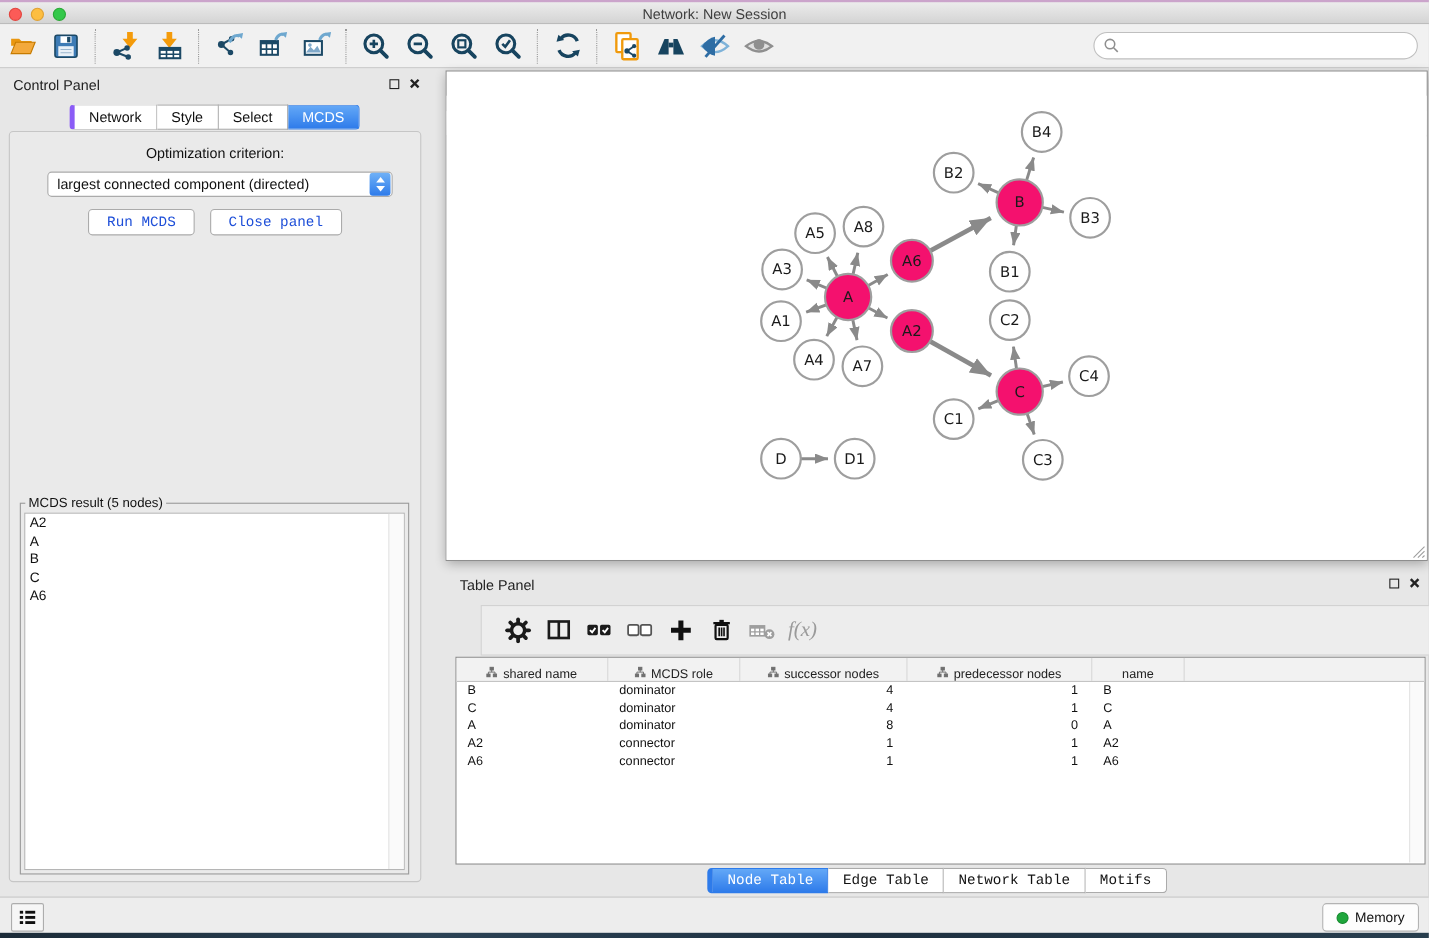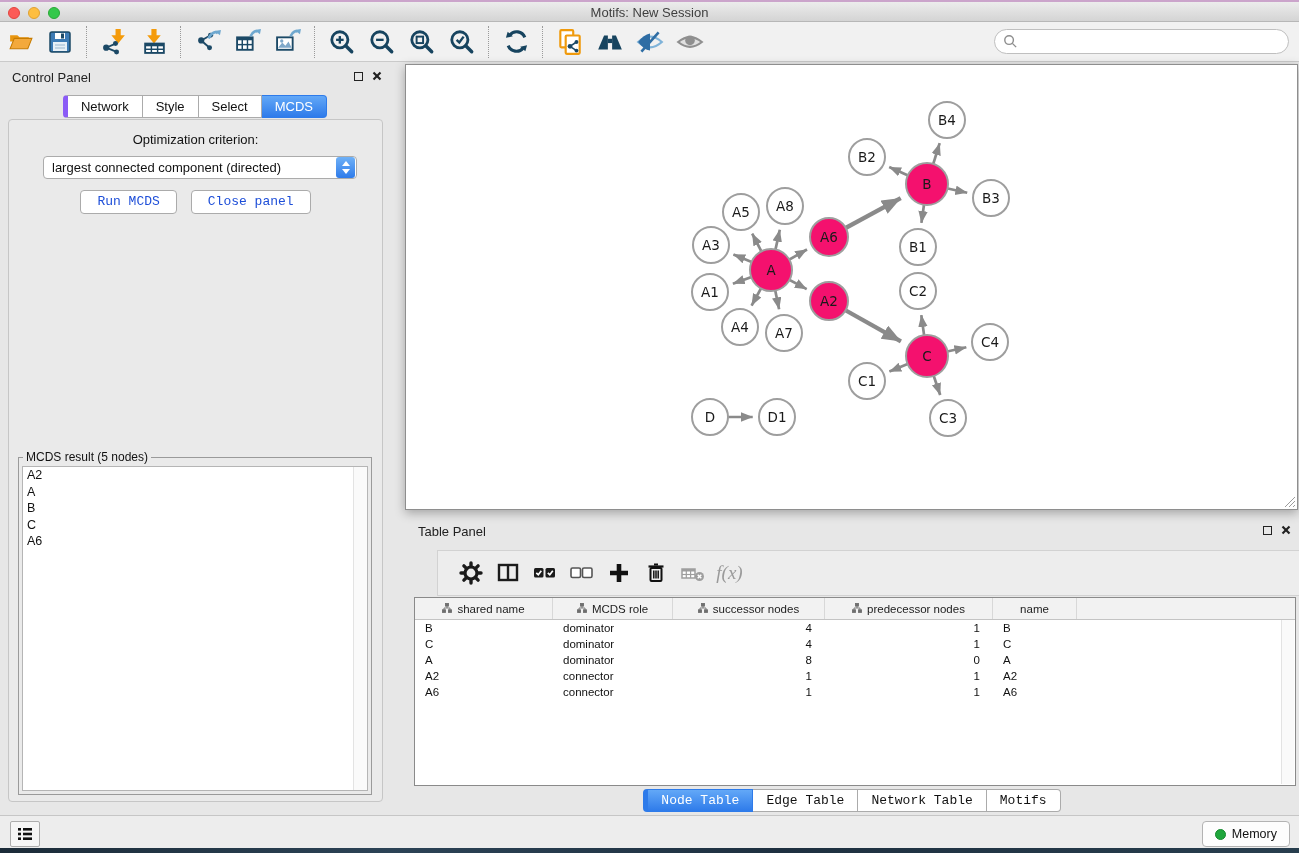--- a/index.html
+++ b/index.html
@@ -73,21 +73,21 @@
   
   .tp-header{position:absolute;left:405px;top:520px;width:894px;height:24px;}
   .tp-header .ph-title{position:absolute;left:13px;top:4px;font-size:13px;color:#222;}
   .tp-toolbar{position:absolute;left:417px;top:550px;width:1028px;height:46px;background:#EDEDED;
     border:1px solid #D2D2D2;box-sizing:border-box;display:flex;align-items:center;padding-left:14px;margin-left:20px;}
   .tpi{width:37px;height:36px;display:flex;align-items:center;justify-content:center;flex:0 0 auto;}
   .fx{font-family:"Liberation Serif","DejaVu Serif",serif;font-style:italic;font-size:19px;color:#9A9A9A;}
   .tp-table{position:absolute;left:414px;top:597px;width:882px;height:189px;background:#fff;
     border:1px solid #8A8A8A;box-sizing:border-box;overflow:hidden;}
   .thead{display:flex;height:21px;background:#F2F2F2;border-bottom:1px solid #C4C4C4;}
-  .th{display:flex;align-items:center;justify-content:center;gap:5px;font-size:11.5px;color:#222;
+  .th{display:flex;align-items:flex-end;justify-content:center;gap:5px;font-size:11.5px;color:#222;
     border-right:1px solid #D8D8D8;box-sizing:border-box;height:21px;}
   .trow{display:flex;height:16px;}
   .td{font-size:11.5px;color:#111;box-sizing:border-box;line-height:16px;white-space:nowrap;}
   .td.l{text-align:left;padding-left:10px;}
   .td.r{text-align:right;padding-right:13px;}
   .tp-scroll{position:absolute;top:22px;right:1px;bottom:1px;width:12px;background:#FAFAFA;border-left:1px solid #E3E3E3;}
   .tp-tabs{position:absolute;left:405px;top:789px;width:894px;display:flex;justify-content:center;font-family:Liberation Mono, monospace;}
 
   
   .statusbar{position:absolute;left:0;top:815px;width:1299px;height:48px;background:#EDEDED;
@@ -104,21 +104,21 @@
 <body>
 
 <div class="app">
 
   <div class="titlebar">
     <div class="lights">
       <span class="light red"></span>
       <span class="light yellow"></span>
       <span class="light green"></span>
     </div>
-    <div class="title">Motifs: New Session</div>
+    <div class="title">Network: New Session</div>
   </div>
 
   <div class="toolbar">
     <div class="tbi">
       <svg width="27" height="27" viewBox="0 0 26 26">
         <path d="M3 7 h7 l2 2 h9 v4 H3z" fill="#E9960F"></path>
         <path d="M3 20 L7 10 h17 l-4 10z" fill="#F3A93B" stroke="#C67B00" stroke-width="1"></path>
       </svg>
     </div>
     <div class="tbi">

